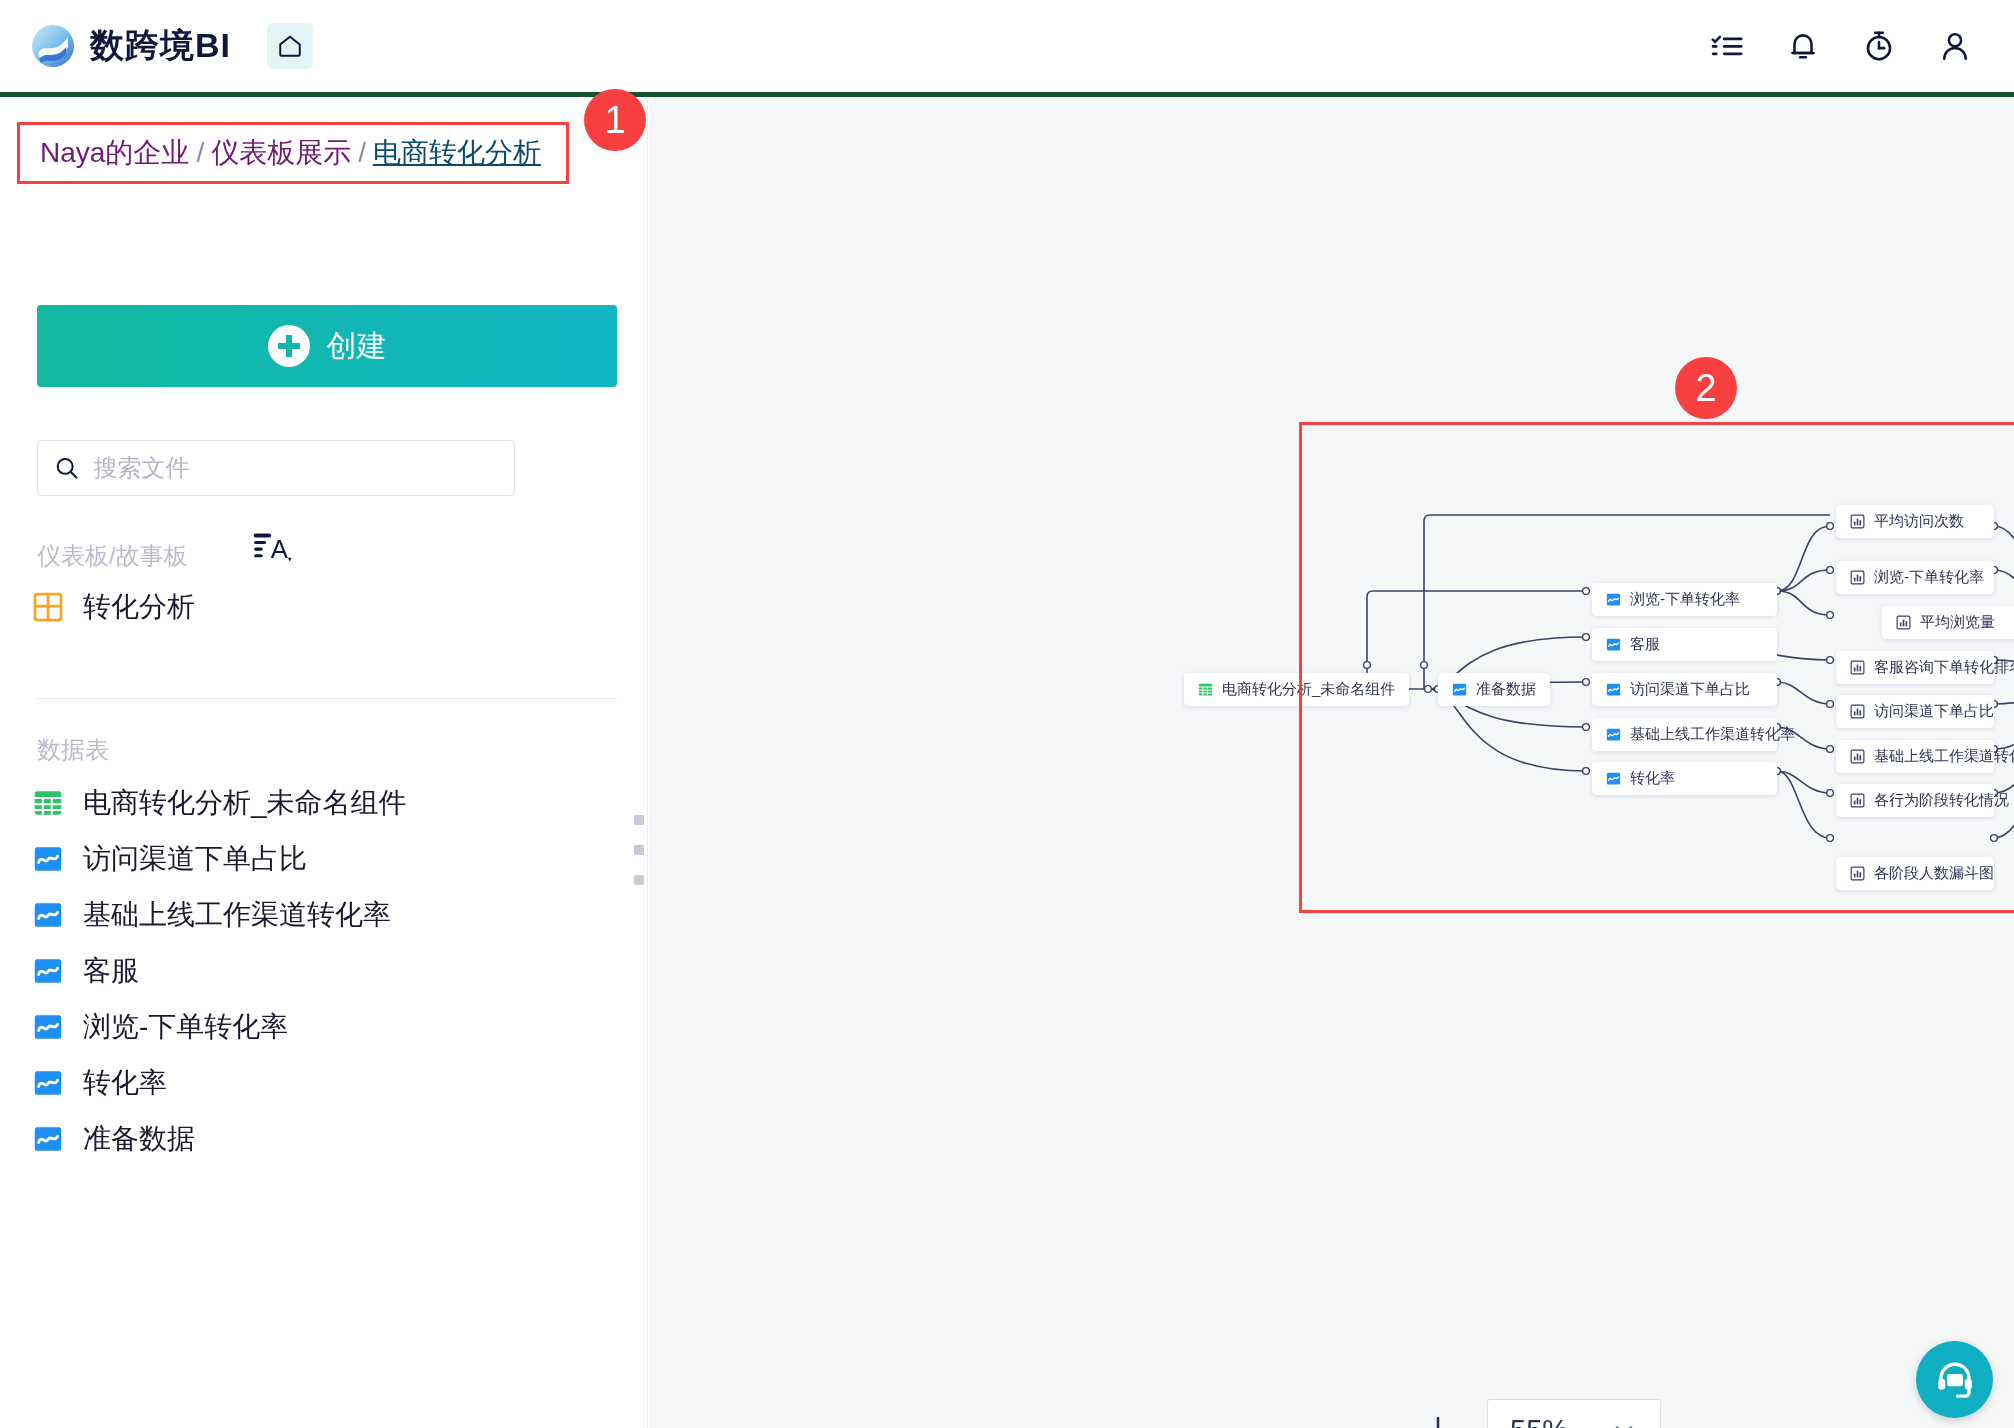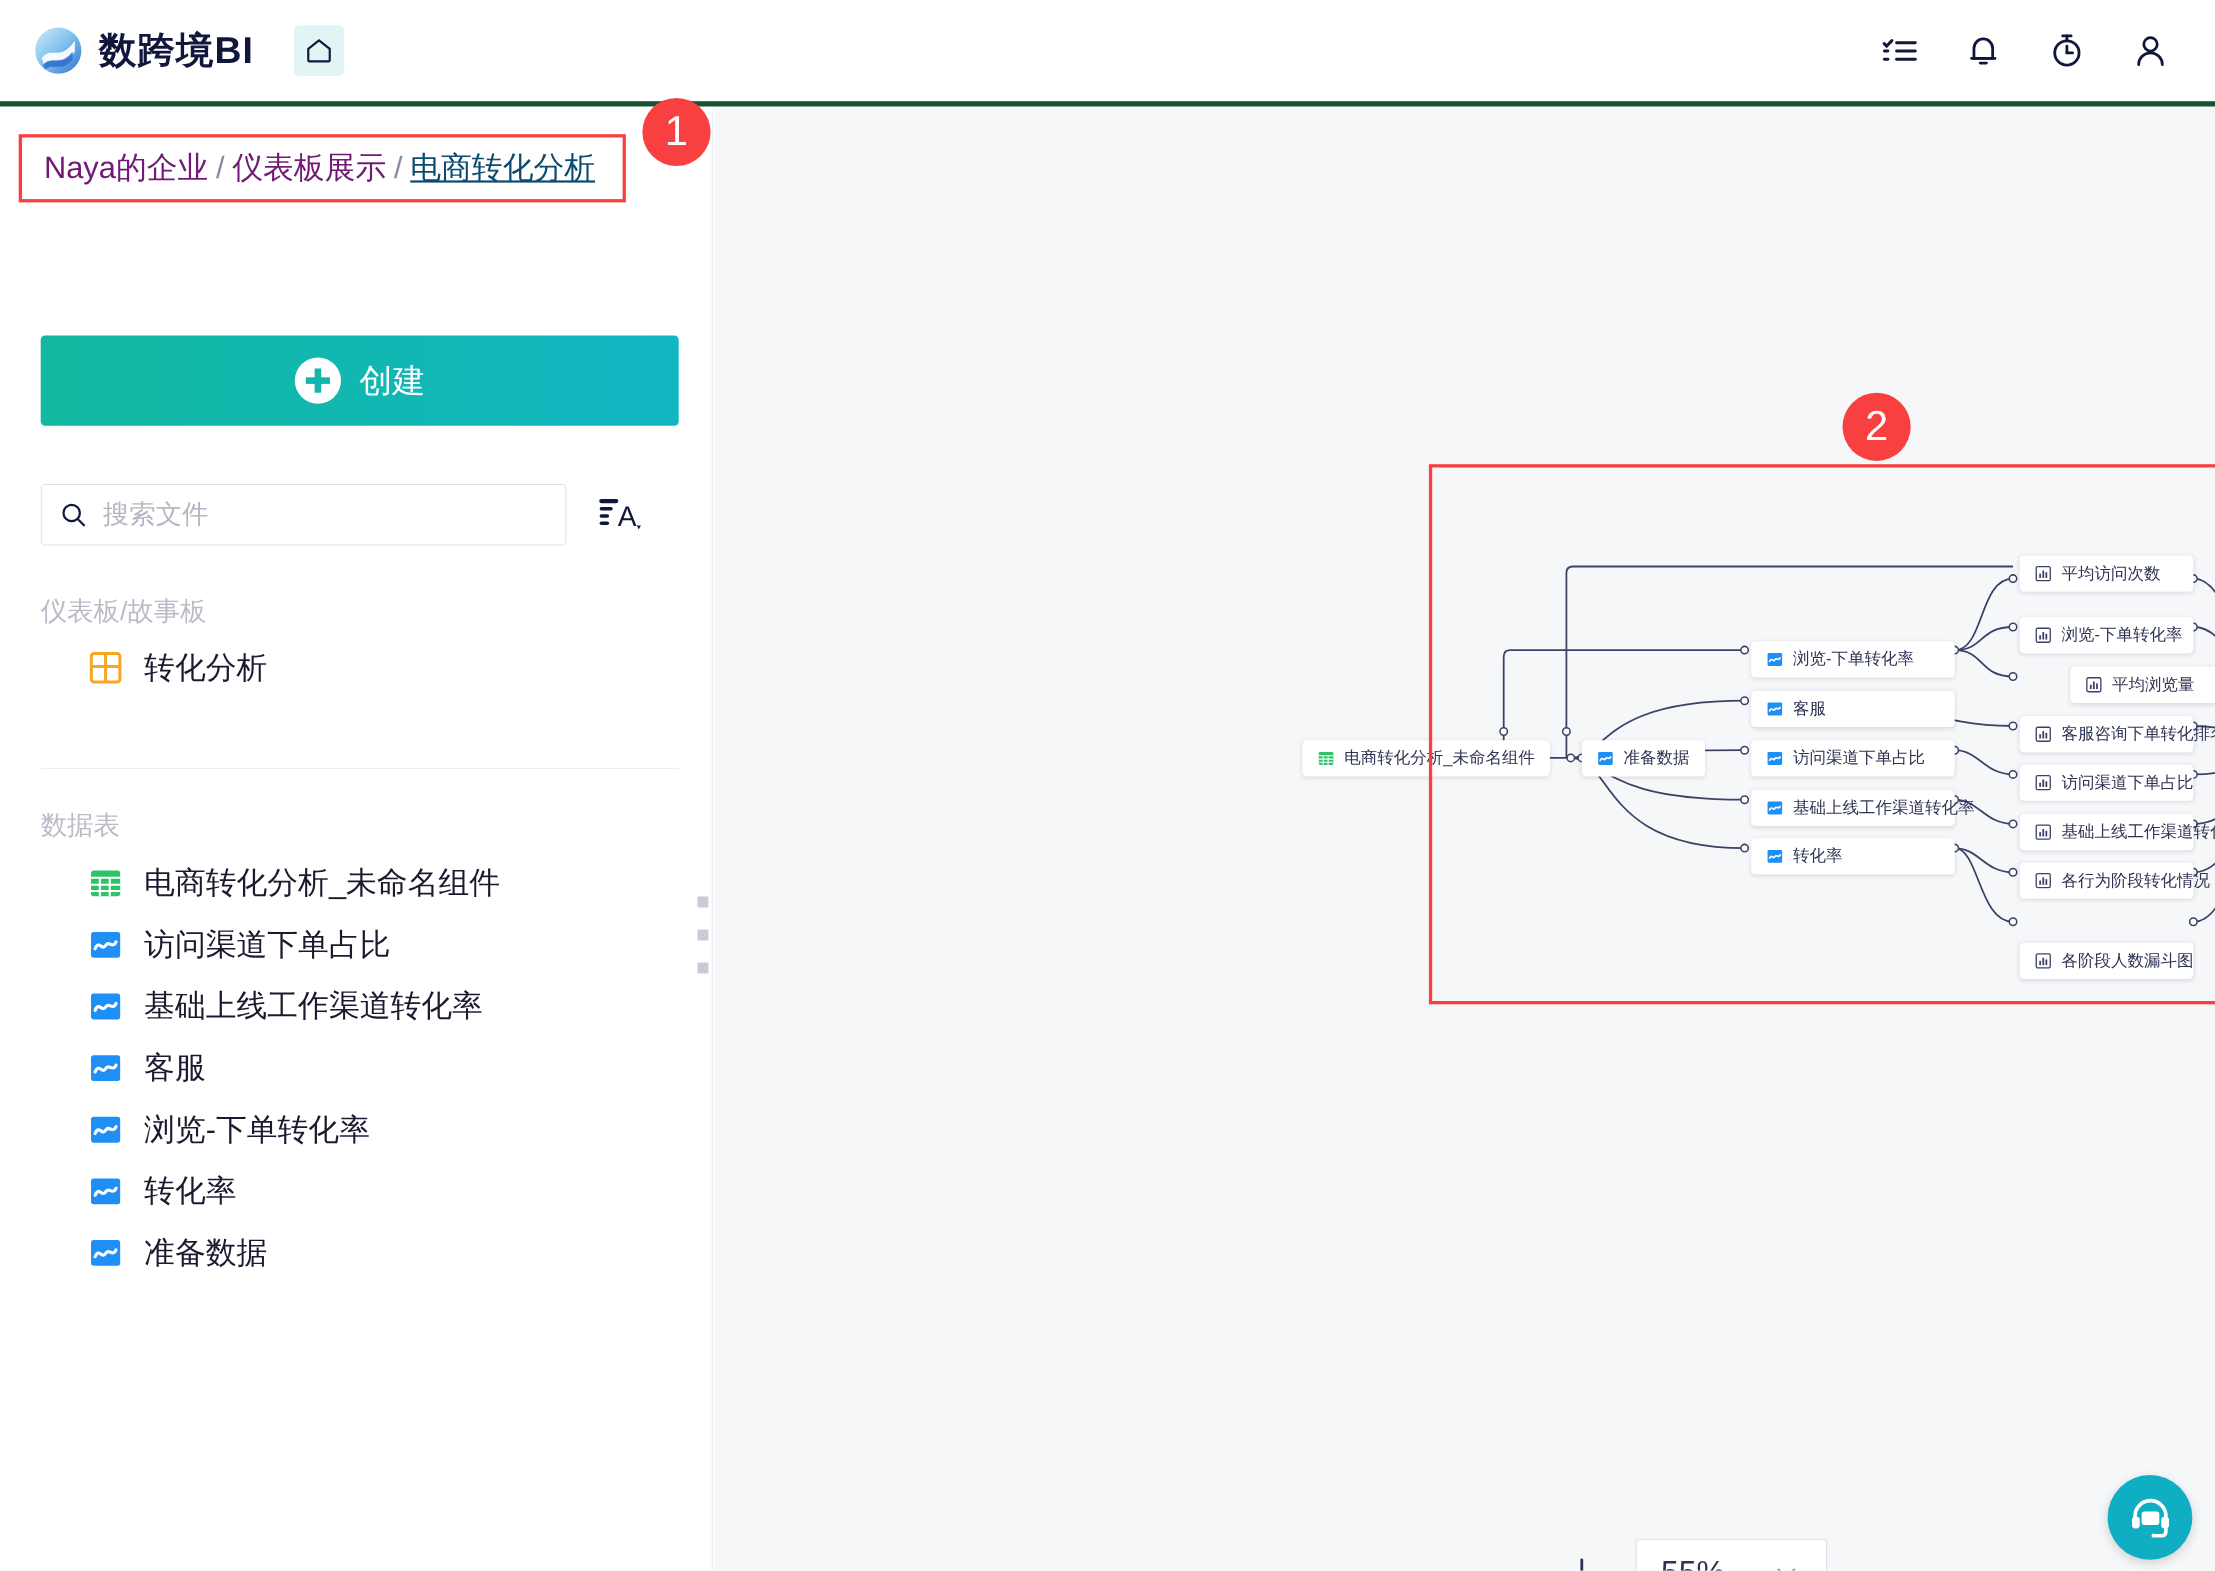--- a/index.html
+++ b/index.html
@@ -66,42 +66,42 @@
   }
   #create-plus::before {
     content:""; position:absolute; width: 22px; height: 6px; background:#12b6ad;
   }
   #create-plus::after {
     content:""; position:absolute; width: 6px; height: 22px; background:#12b6ad;
   }
   #create-label { font-size: 30px; color: #fff; }
 
   #search-row {
-    position: absolute; left: 37px; top: 343px; display: flex; align-items: center; gap: 28px;
+    position: absolute; left: 37px; top: 343px; display: flex; align-items: center; gap: 28px; flex-direction: column;
   }
   #search-box {
     width: 478px; height: 56px; border: 1px solid #dfe1e6; border-radius: 4px;
     display: flex; align-items: center; padding: 0 16px; gap: 14px; background:#fff;
   }
   #search-input {
     border: none; outline: none; font-size: 24px; color: #1a1a2e;
     font-family: inherit; background: transparent; width: 100%;
   }
   #search-input::placeholder { color: #b4b7c2; }
   #sort-btn { width: 48px; height: 48px; cursor: pointer; display:flex; align-items:center; }
 
   .sec-label {
     position: absolute; left: 37px; font-size: 24px; color: #b9bcc7;
   }
   #sec-dash { top: 443px; }
   #sec-data { top: 637px; }
 
   .nav-item {
     position: absolute; left: 33px; display: flex; align-items: center; gap: 20px;
-    cursor: pointer; height: 46px; margin-left: 48px;
+    cursor: pointer; height: 46px;
   }
   .nav-label { font-size: 28px; color: #1a1a2e; white-space: nowrap; }
   .ic { width: 30px; height: 30px; flex: 0 0 30px; }
 
   #divider {
     position: absolute; left: 37px; top: 601px; width: 580px; height: 1px; background: #ececec;
   }
 
   #sidebar-handle {
     position: absolute; left: 634px; top: 718px; width: 10px; height: 70px;

